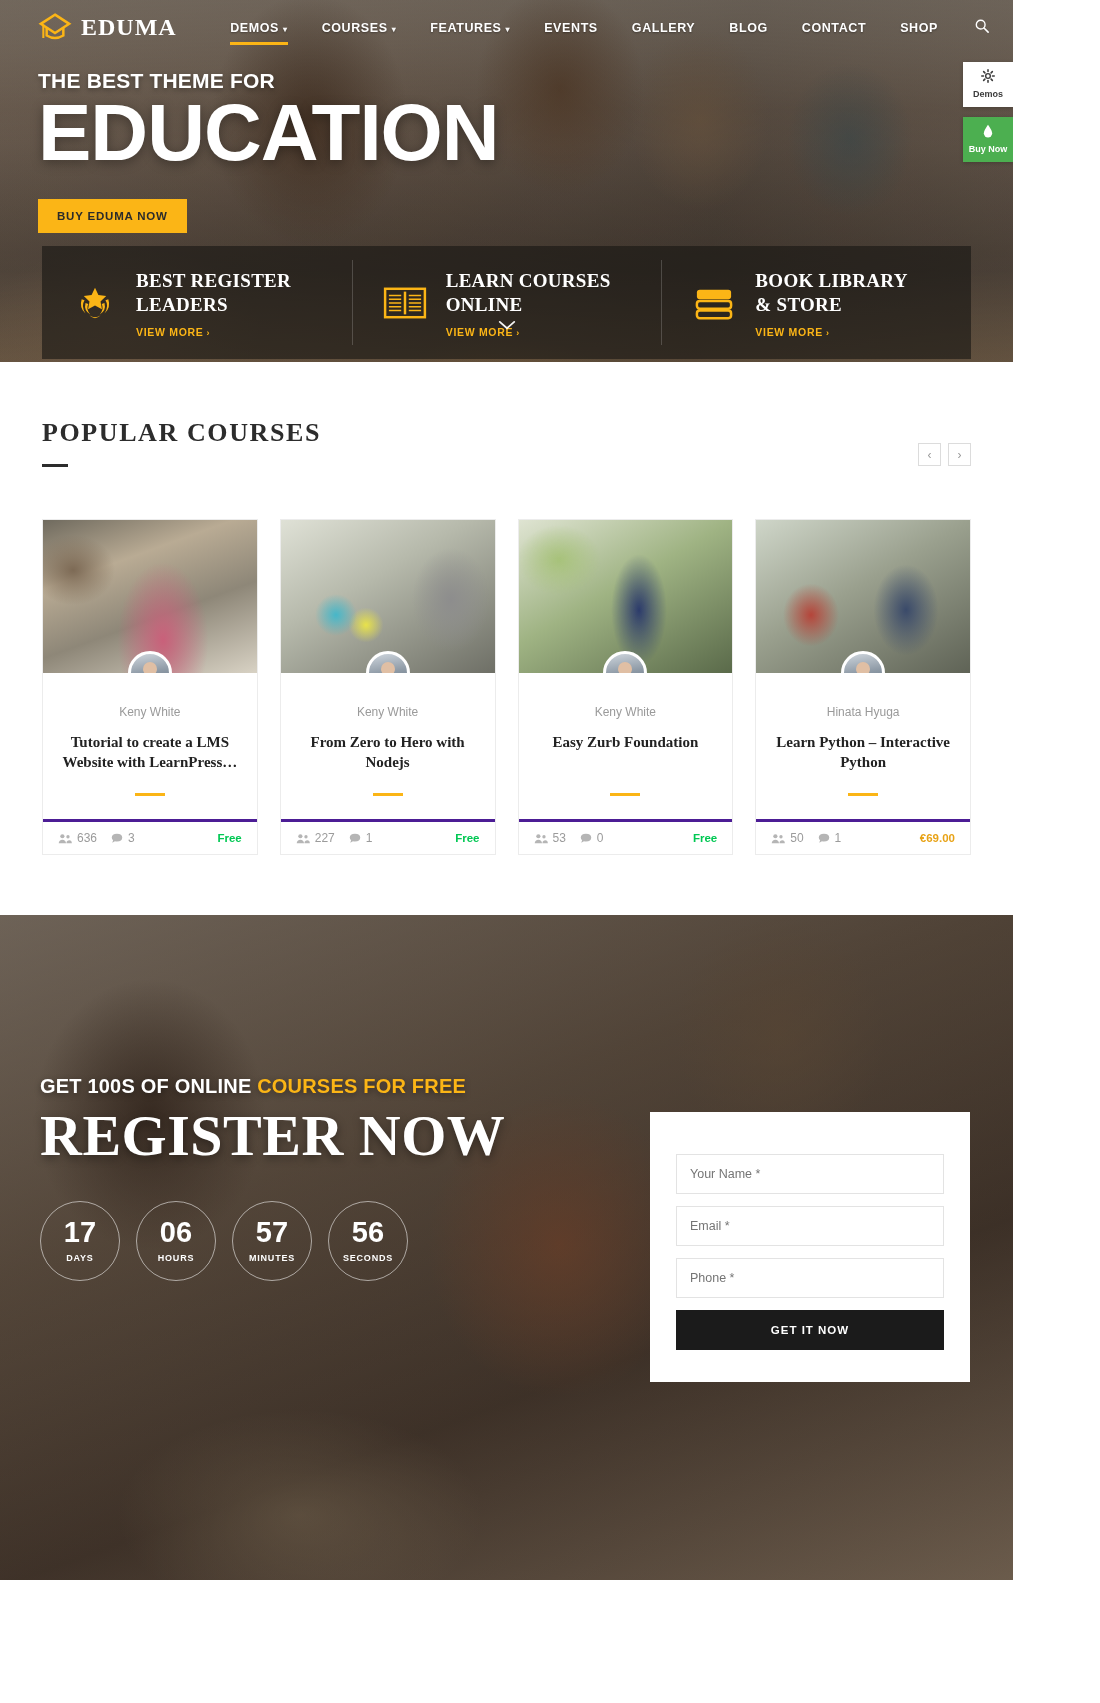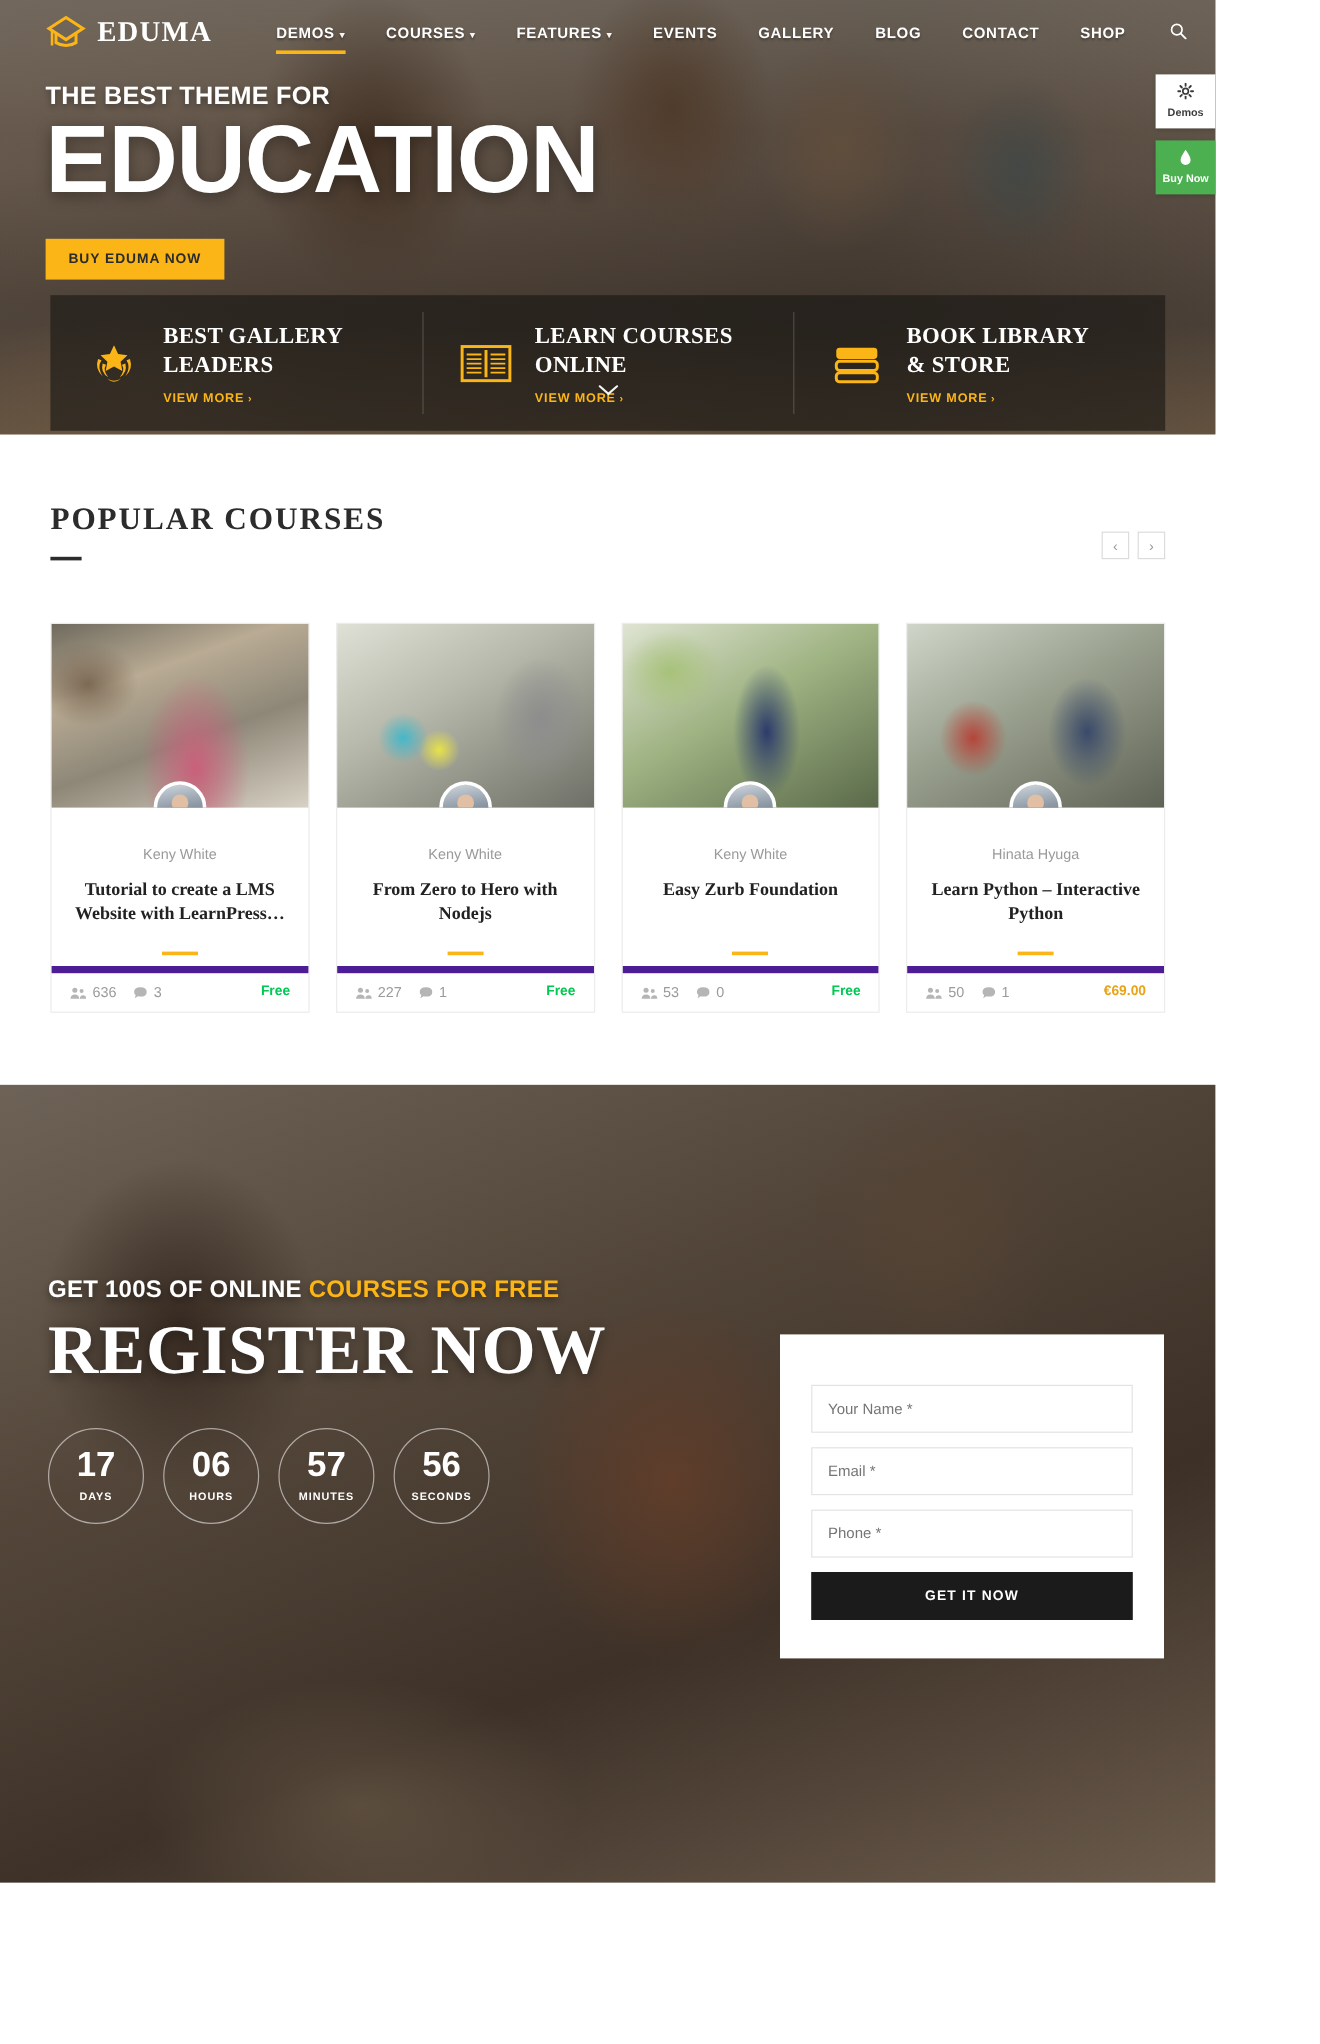--- a/index.html
+++ b/index.html
@@ -123,21 +123,21 @@
   }
   .avatar:after { content:""; position:absolute; left:50%; top:8px; transform:translateX(-50%); width:14px; height:14px; border-radius:50%; background:#e0bfa4; }
   .card-body { padding:32px 16px 0; text-align:center; }
   .card-author { color:#9a9a9a; font-size:12px; }
   .card-title {
     font-family:"Liberation Serif", serif; font-weight:bold; color:#222;
     font-size:15px; line-height:1.35; margin-top:13px; min-height:44px; cursor:pointer;
   }
   .card-div { width:30px; height:3px; background:#fbb516; margin:17px auto 0; }
   .card-foot {
-    margin-top:9px; border-top:6px solid #4c1d95; display:flex; 
+    margin-top:23px; border-top:3px solid #4c1d95; display:flex; align-items:center;
     padding:9px 15px; font-size:12px; color:#9b9b9b;
   }
   .meta { display:flex; align-items:center; gap:5px; margin-right:14px; }
   .price { margin-left:auto; font-size:11.5px; font-weight:bold; }
   .price.free { color:#00c853; }
   .price.paid { color:#e8a317; }
 
   .readmore-wrap { text-align:center; margin-top:50px; }
   .readmore {
     display:inline-block; background:#1b1b1b; color:#fff; font-size:11.5px; font-weight:bold;
@@ -257,21 +257,21 @@
           <svg viewBox="0 0 44 40" width="42" height="38">
             <path d="M22 4 l3.6 7.6 8.2 1.1 -6 5.7 1.5 8.2 -7.3 -4 -7.3 4 1.5 -8.2 -6 -5.7 8.2 -1.1z" fill="#fbb516"></path>
             <path d="M8 16 q-3 9 4 15 q-5 -8 -1 -14z" fill="#fbb516"></path>
             <path d="M12 20 q-2 8 5 12 q-5 -6 -2 -11z" fill="#fbb516"></path>
             <path d="M36 16 q3 9 -4 15 q5 -8 1 -14z" fill="#fbb516"></path>
             <path d="M32 20 q2 8 -5 12 q5 -6 2 -11z" fill="#fbb516"></path>
             <path d="M16 33 q6 4 12 0 q-6 6 -12 0z" fill="#fbb516"></path>
           </svg>
         </span>
         <div class="feat-body">
-          <div class="feat-title"><span>BEST GALLERY</span><br><span>LEADERS</span></div>
+          <div class="feat-title"><span>BEST REGISTER</span><br><span>LEADERS</span></div>
           <div class="feat-link"><span>VIEW MORE</span><span class="arw">›</span></div>
         </div>
       </div>
 
       <div class="feat">
         <span class="feat-ico">
           <svg viewBox="0 0 46 38" width="44" height="36">
             <rect x="2" y="4" width="42" height="30" fill="none" stroke="#fbb516" stroke-width="2.6"></rect>
             <path d="M23 7 v24" stroke="#fbb516" stroke-width="2.6"></path>
             <path d="M6 11 h13 M6 15 h13 M6 19 h13 M6 23 h13 M6 27 h13" stroke="#fbb516" stroke-width="1.6"></path>

